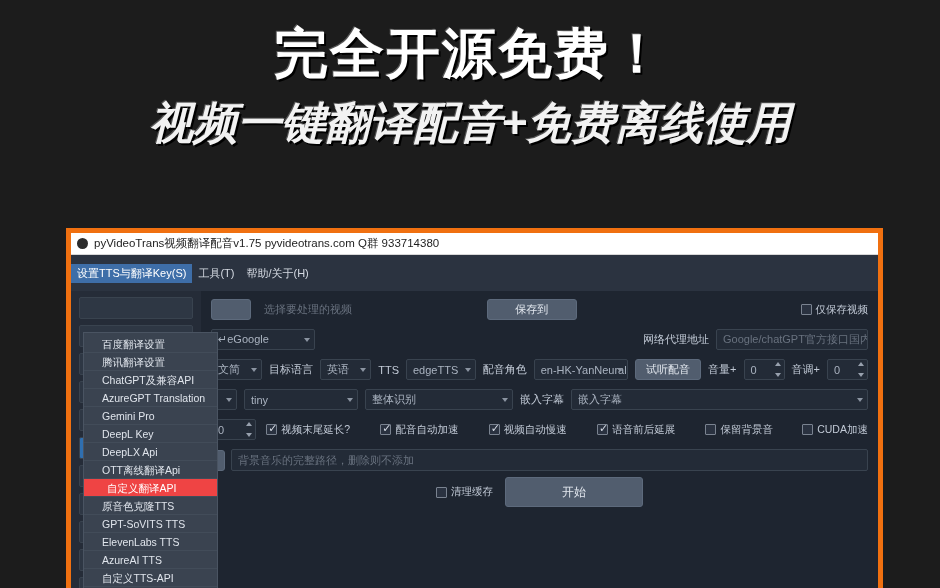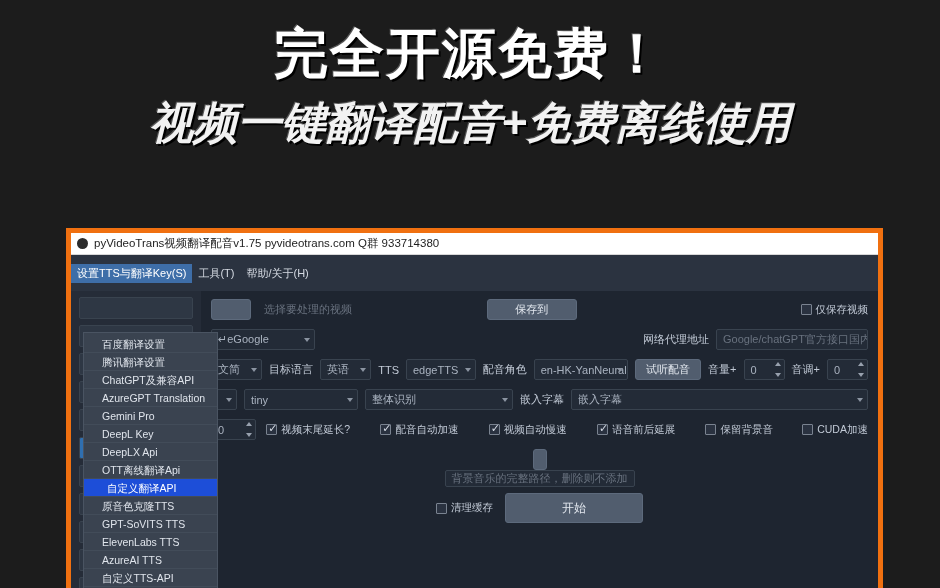--- a/index.html
+++ b/index.html
@@ -118,41 +118,41 @@
   .cb { display: flex; align-items: center; gap: 4px; font-size: 10.5px; color: #c2cad6; white-space: nowrap; }
   .box {
     width: 11px; height: 11px; border: 1px solid #7a8390; background: #2a3240;
     border-radius: 1px; position: relative; flex: none;
   }
   .box.on::after {
     content: "✓"; position: absolute; left: 0; top: -3px;
     font-size: 11px; color: #d8dee7; line-height: 13px; width: 11px; text-align: center;
   }
 
-  .note-row { display: flex; align-items: center; gap: 0; margin-bottom: 6px; flex-direction: column; }
+  .note-row { display: flex; align-items: center; gap: 6px; margin-bottom: 6px; }
   .note-box { flex: 1; height: 22px; }
 
   .start-row { display: flex; align-items: center; justify-content: center; gap: 12px; }
 
   
   .dropdown {
     position: absolute; left: 12px; top: 41px;
     width: 135px;
     background: #3a4350;
     border: 1px solid #4a5462;
     z-index: 40;
     padding: 2px 0;
   }
   .dd-item {
     font-size: 10.5px; color: #e0e5ec;
     height: 18px; line-height: 18px;
     padding: 0 6px 0 18px; white-space: nowrap;
     border-bottom: 1px solid #424c59;
   }
-  .dd-item.hi { background: #1d4ed8; color: #ffffff; padding-left: 23px; }
+  .dd-item.hi { background: #ef4444; color: #ffffff; padding-left: 23px; }
 </style>
 </head>
 <body>
 
 <div class="banner">
   <div class="banner-title">完全开源免费！</div>
   <div class="banner-sub">视频一键翻译配音+免费离线使用</div>
 </div>
 
 <div class="app-window">

